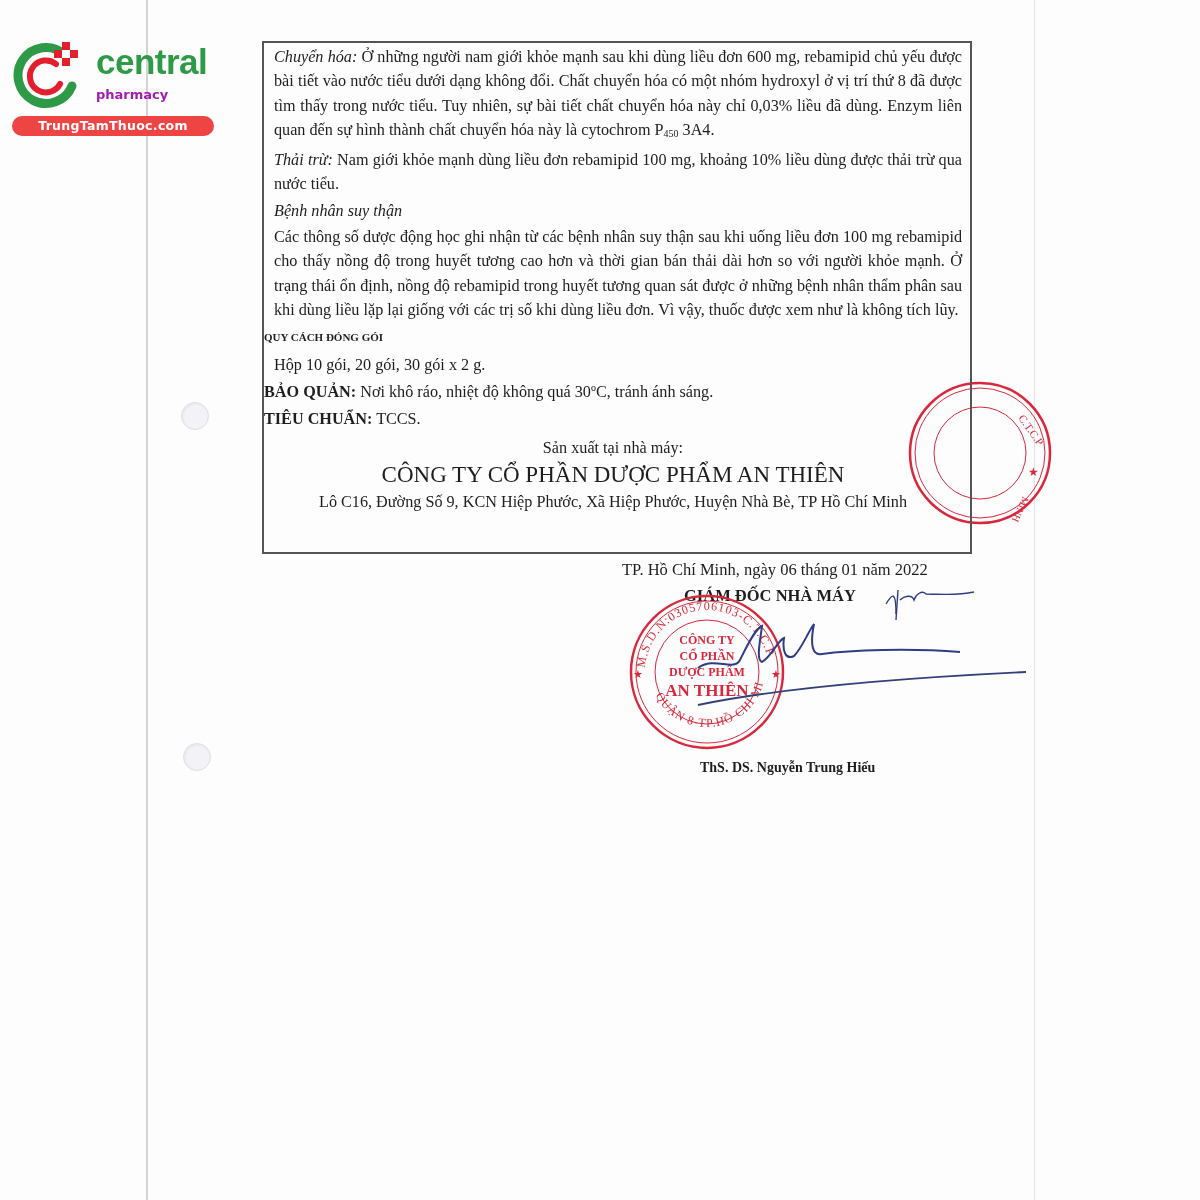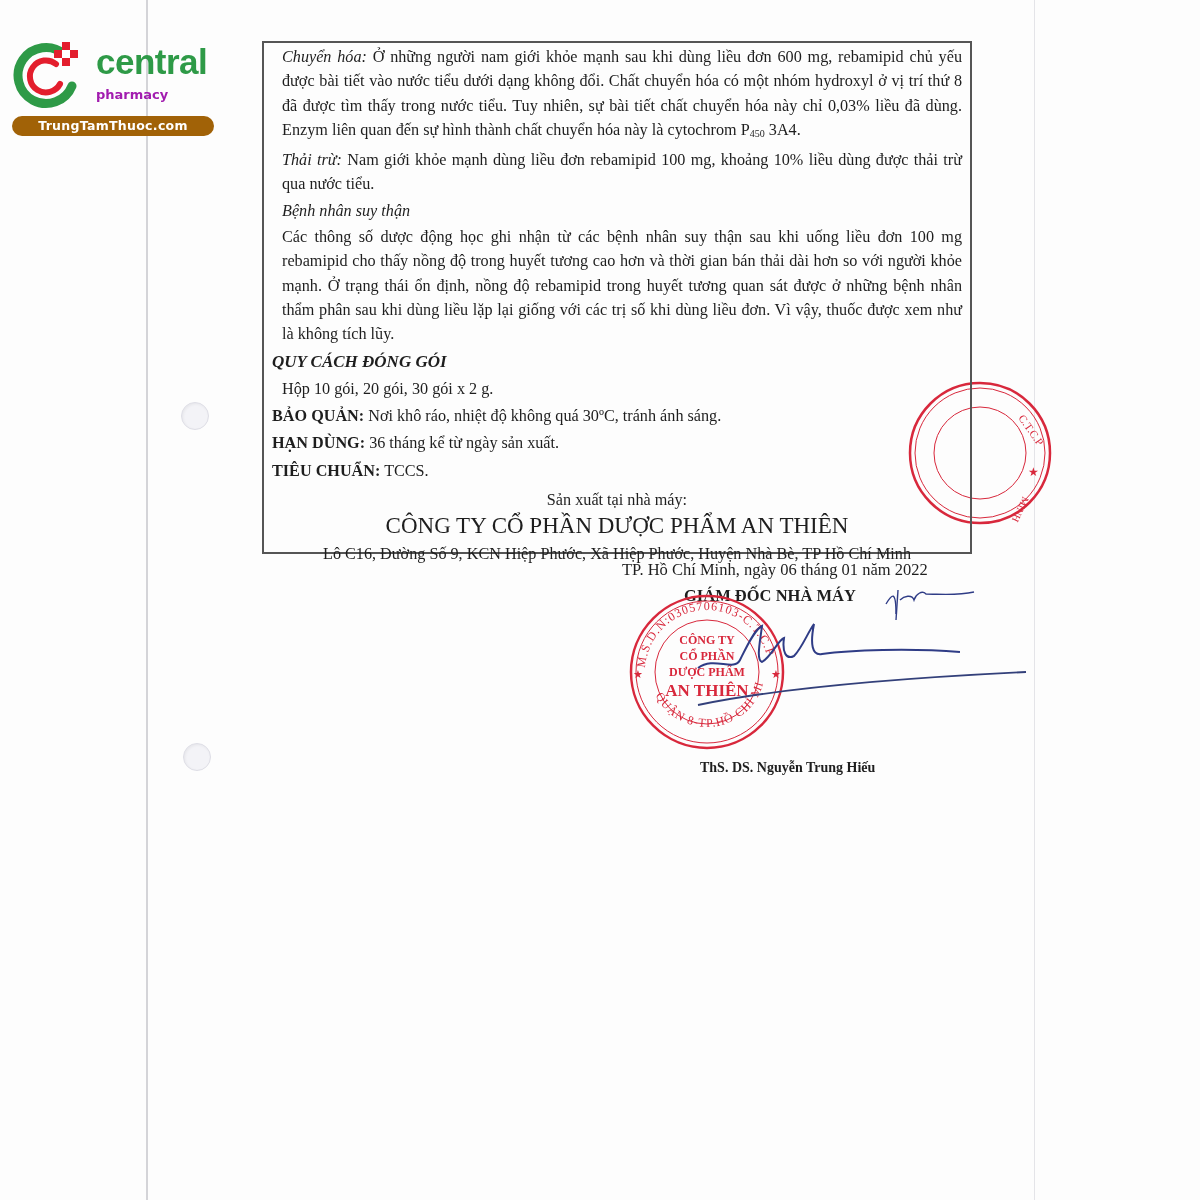--- a/index.html
+++ b/index.html
@@ -13,37 +13,37 @@
     .vline.left { left: 146px; }
     .vline.right { left: 1034px; width: 1px; background: #e4e4e8; }
 
     
     .logo { position: absolute; left: 8px; top: 36px; width: 210px; height: 100px; }
     .logo-mark { position: absolute; left: 4px; top: 4px; width: 70px; height: 70px; }
     .logo-word { position: absolute; left: 88px; top: 6px; font-family: Liberation Sans, sans-serif;
       font-weight: bold; font-size: 35px; color: #2e9a47; letter-spacing: -0.5px; line-height: 40px; }
     .logo-sub { position: absolute; left: 88px; top: 51px; font-family: "DejaVu Sans", sans-serif;
       font-weight: bold; font-size: 13px; color: #a21caf; }
-    .logo-pill { position: absolute; left: 4px; top: 80px; width: 202px; height: 20px; background: #a16207;
+    .logo-pill { position: absolute; left: 4px; top: 80px; width: 202px; height: 20px; background: #ef4444;
       border-radius: 10px; color: #fff; font-family: "DejaVu Sans", sans-serif; font-weight: bold;
       font-size: 12.5px; text-align: center; line-height: 20px; letter-spacing: 0.3px; }
 
     
     .hole { position: absolute; width: 26px; height: 26px; border-radius: 50%;
       background: #f3f3f7; border: 1px solid #dedee6; box-shadow: inset 1px 1px 3px rgba(0,0,0,0.06); }
 
     
     .box { position: absolute; left: 262px; top: 41px; width: 706px; height: 509px;
       border: 2px solid #555; box-sizing: content-box; }
-    .box .inner { padding: 2px 8px 0 18px; font-size: 16.2px; line-height: 24.3px; text-align: justify; }
+    .box .inner { padding: 2px 8px 0 10px; font-size: 16.2px; line-height: 24.3px; text-align: justify; }
     .box p { margin: 0; }
     .para { margin-bottom: 2px !important; }
     .it { font-style: italic; }
     .b { font-weight: bold; }
-    .h-section { font-weight: bold; font-size: 17px; margin-left: -10px !important; margin-top: 3px !important; font-style: italic; }
+    .h-section { font-weight: bold; font-size: 11px; margin-left: -10px !important; margin-top: 3px !important; }
     .line { margin-left: -10px !important; margin-top: 3px !important; }
     .indent-sm { margin-left: 0 !important; margin-top: 3px !important; }
     .center { text-align: center; margin-left: -10px !important; }
     .company { font-weight: normal; font-size: 23px; margin-top: 2px !important; }
     sub { font-size: 10px; vertical-align: -2px; }
 
     
     .date { position: absolute; left: 622px; top: 560px; font-size: 16.5px; }
     .role { position: absolute; left: 684px; top: 586px; font-size: 16.5px; font-weight: bold; }
     .signer { position: absolute; left: 700px; top: 760px; font-size: 14px; font-weight: bold; }
@@ -93,23 +93,20 @@
       <span class="it">Thải trừ:</span><span> Nam giới khỏe mạnh dùng liều đơn rebamipid 100 mg, khoảng 10% liều dùng được thải trừ qua nước tiểu.</span>
     </p>
     <p class="para it">Bệnh nhân suy thận</p>
     <p class="para">Các thông số dược động học ghi nhận từ các bệnh nhân suy thận sau khi uống liều đơn 100 mg rebamipid cho thấy nồng độ trong huyết tương cao hơn và thời gian bán thải dài hơn so với người khỏe mạnh. Ở trạng thái ổn định, nồng độ rebamipid trong huyết tương quan sát được ở những bệnh nhân thẩm phân sau khi dùng liều lặp lại giống với các trị số khi dùng liều đơn. Vì vậy, thuốc được xem như là không tích lũy.</p>
     <p class="h-section">QUY CÁCH ĐÓNG GÓI</p>
     <p class="indent-sm">Hộp 10 gói, 20 gói, 30 gói x 2 g.</p>
     <p class="line">
       <span class="b">BẢO QUẢN:</span><span> Nơi khô ráo, nhiệt độ không quá 30ºC, tránh ánh sáng.</span>
     </p>
     <p class="line">
-      <span class="b">HẠN DÙNG:</span><span> 36 tháng kể từ ngày sản xuất.</span>
-    </p>
-    <p class="line">
       <span class="b">TIÊU CHUẨN:</span><span> TCCS.</span>
     </p>
     <p class="center" style="margin-top:5px;">Sản xuất tại nhà máy:</p>
     <p class="center company">CÔNG TY CỔ PHẦN DƯỢC PHẨM AN THIÊN</p>
     <p class="center" style="margin-top:3px;">Lô C16, Đường Số 9, KCN Hiệp Phước, Xã Hiệp Phước, Huyện Nhà Bè, TP Hồ Chí Minh</p>
   </div>
 </div>
 
 <div class="date">TP. Hồ Chí Minh, ngày 06 tháng 01 năm 2022</div>
 <div class="role">GIÁM ĐỐC NHÀ MÁY</div>

